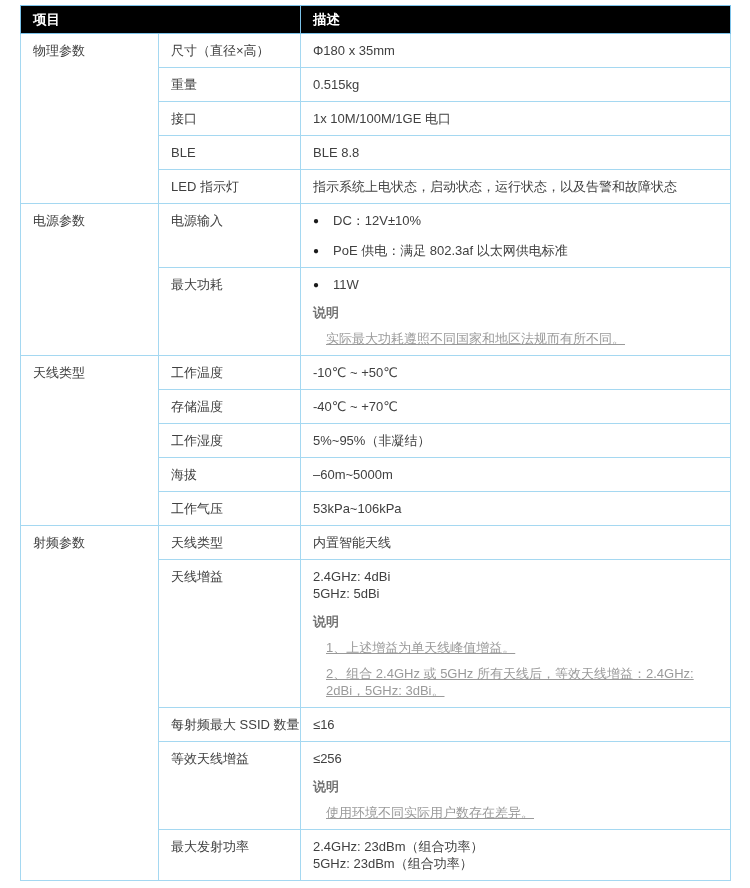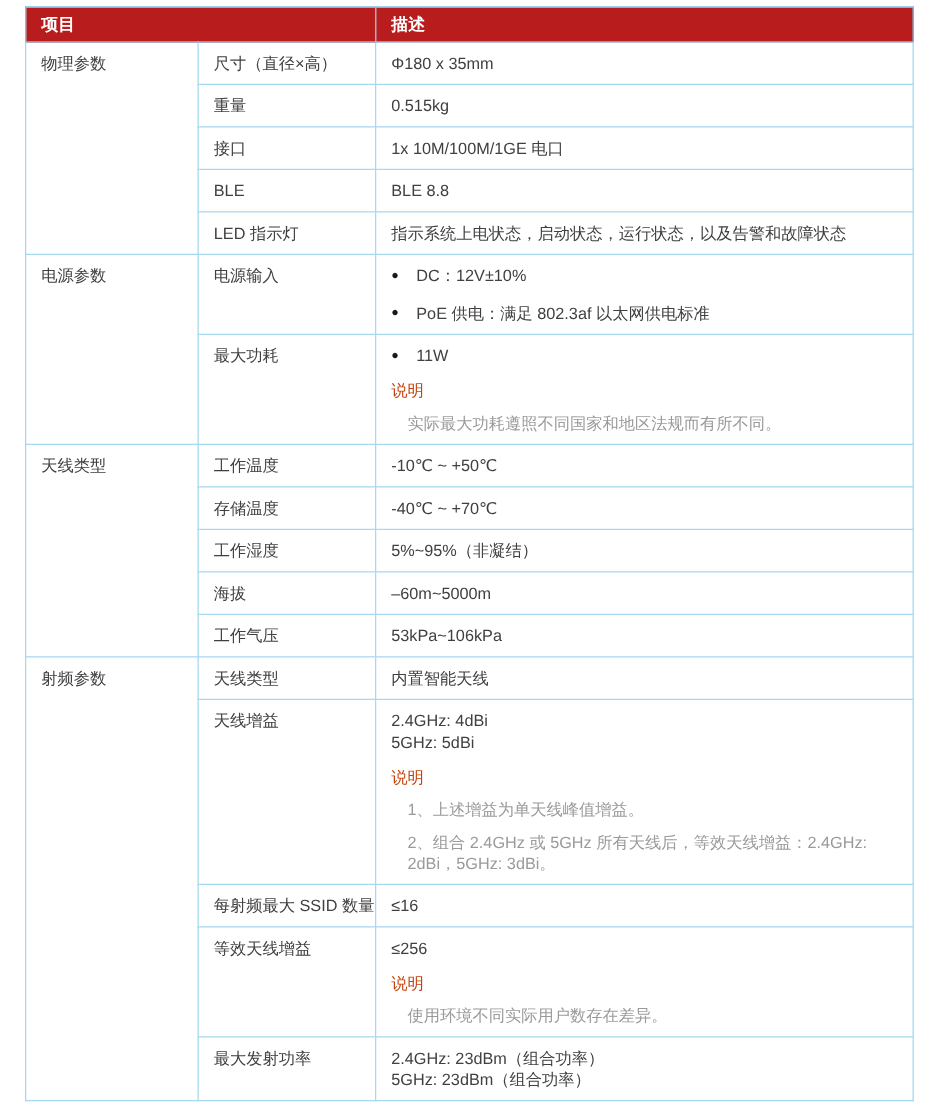--- a/index.html
+++ b/index.html
@@ -17,21 +17,21 @@
 
   table.spec {
     border-collapse: collapse;
     table-layout: fixed;
     width: 710px;
   }
   table.spec th, table.spec td {
     border: 1px solid #a5d8f1;
   }
   table.spec th {
-    background: #b91c1c;
+    background: #000000;
     border-color: #7cc2e9;
     color: #ffffff;
     font-size: 13.5px;
     font-weight: bold;
     text-align: left;
     padding: 5px 12px;
     line-height: 17px;
   }
   table.spec td {
     font-size: 13px;
@@ -45,28 +45,29 @@
   td.val .line + .line { }
 
   .bullet-row { display: flex; }
   .bullet-row + .bullet-row { margin-top: 13px !important; }
   .bullet {
     flex: none; width: 20px;
     font-size: 10px; line-height: 17px;
     color: #1a1a1a;
   }
   .note-title {
-    font-weight: normal;
-    color: #c2410c;
+    font-weight: bold;
+    color: #737373;
     margin-top: 11px !important;
   }
   .note {
     color: #9a9a9a;
     padding-left: 13px;
     margin-top: 9px !important;
+    text-decoration: underline;
   }
 </style>
 </head>
 <body>
 
 <div class="page">
   <div class="table-wrap">
     <table class="spec">
       <colgroup>
         <col style="width:138px">

